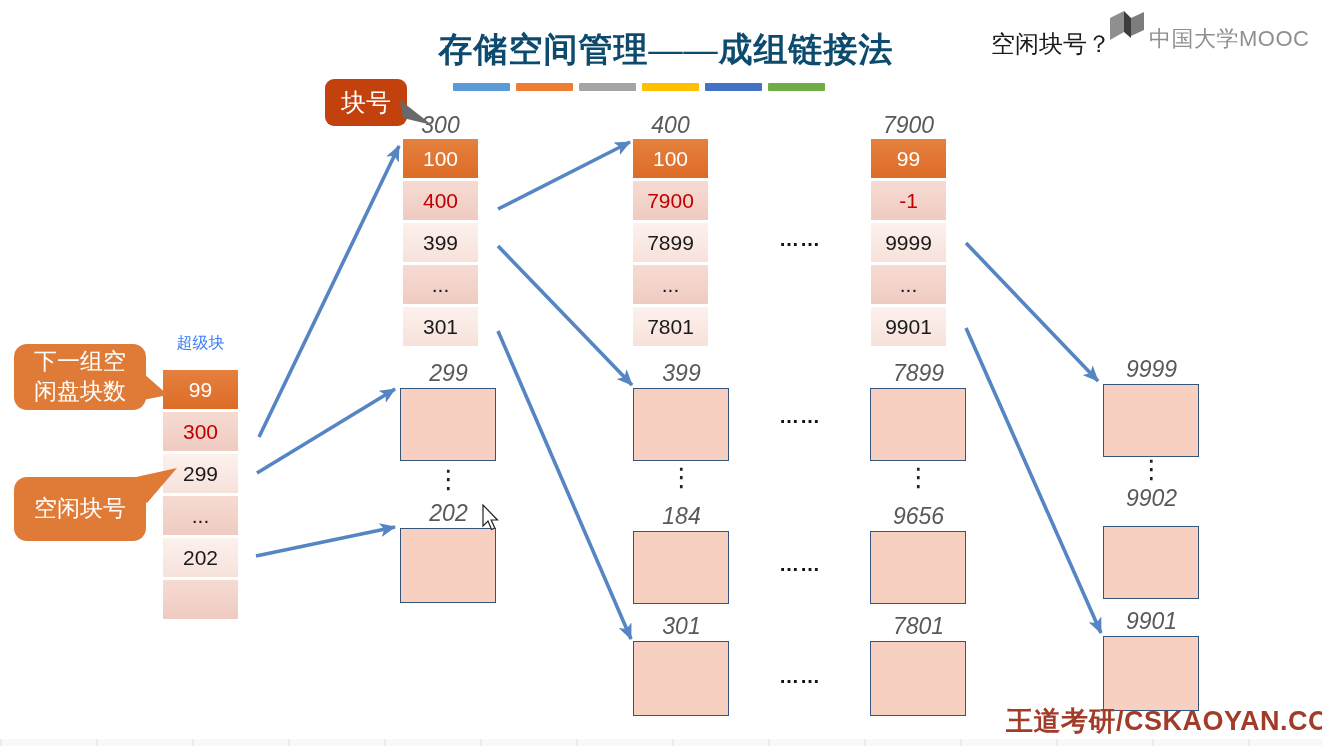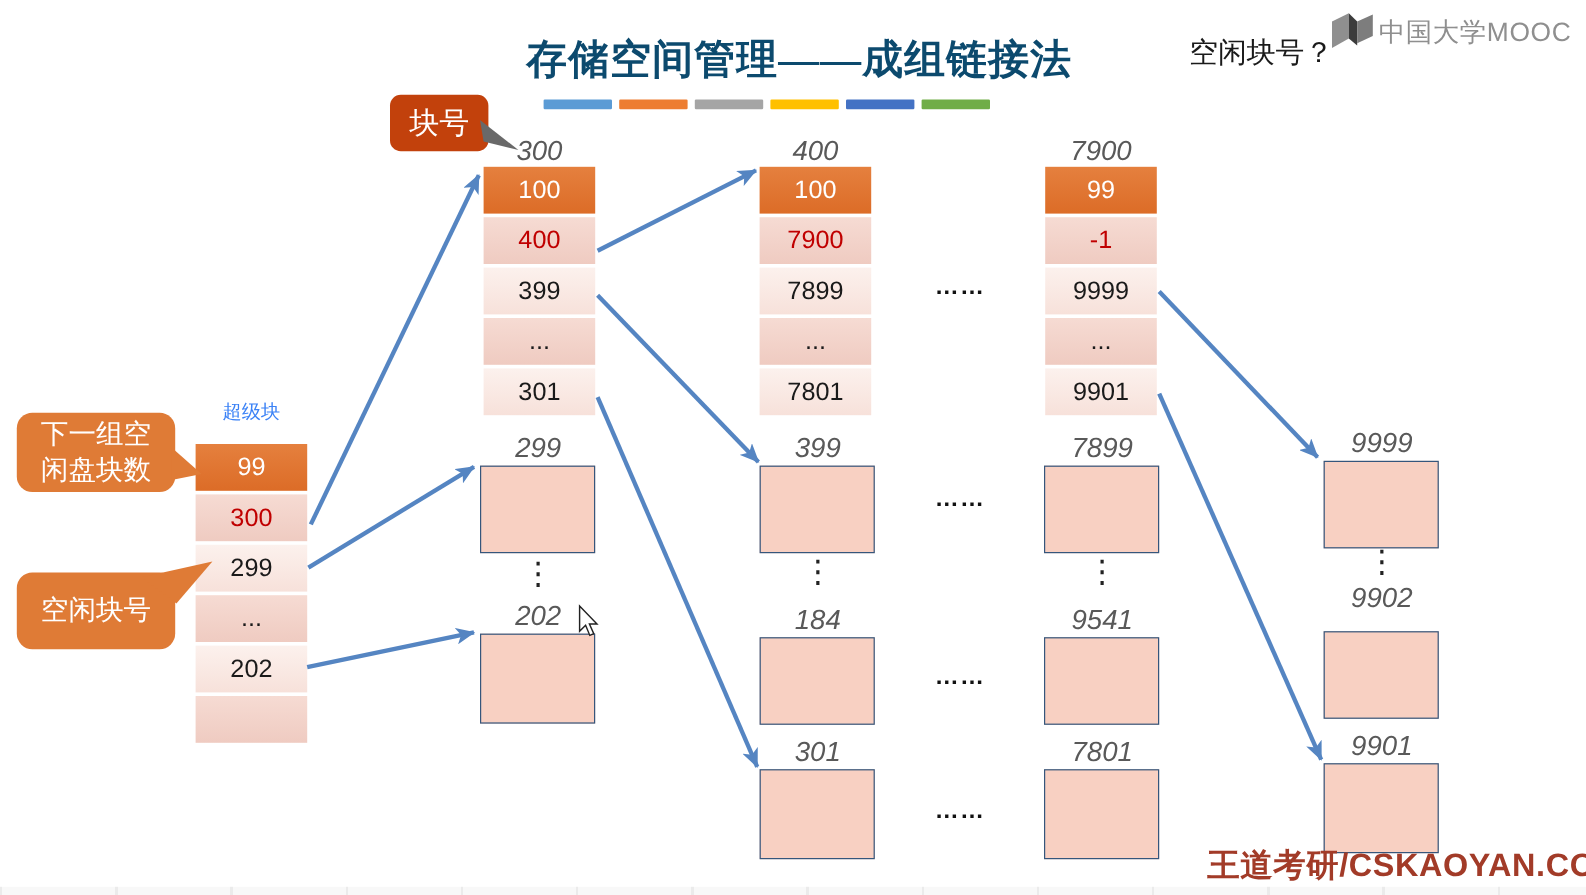--- a/index.html
+++ b/index.html
@@ -9,34 +9,34 @@
   
   .title{position:absolute;left:424px;top:27px;width:484px;text-align:center;white-space:nowrap;
          font-family:"Liberation Serif",serif;font-weight:bold;font-size:34px;color:#0c4a6e;letter-spacing:1px;}
   .bars{position:absolute;left:453px;top:83px;display:flex;gap:6px;}
   .bar{width:57px;height:8px;border-radius:1px;}
   .b1{background:#5B9BD5}.b2{background:#ED7D31}.b3{background:#A5A5A5}
   .b4{background:#FFC000}.b5{background:#4472C4}.b6{background:#70AD47}
   .question{position:absolute;left:991px;top:28px;font-family:"Liberation Serif",serif;
             font-size:24px;color:#1a1a1a;}
   .logo{position:absolute;left:1108px;top:8px;display:flex;align-items:flex-start;}
-  .logo-text{font-size:22px;color:#8f8f8f;margin-left:3px;margin-top:4px;letter-spacing:.5px;}
+  .logo-text{font-size:22px;color:#8f8f8f;margin-left:3px;margin-top:16px;letter-spacing:.5px;}
 
   
   .callout-gray{position:absolute;left:325px;top:79px;width:82px;height:47px;background:#c2410c;
       border-radius:9px;color:#fff;font-size:25px;display:flex;align-items:center;justify-content:center;
       font-family:"Liberation Serif",serif;}
   .callout-orange{position:absolute;background:#DF7B36;border-radius:13px;color:#fff;
       font-family:"Liberation Serif",serif;font-size:23px;display:flex;align-items:center;
       justify-content:center;text-align:center;line-height:1.3;}
   #co1{left:14px;top:344px;width:132px;height:66px;}
   #co2{left:14px;top:477px;width:132px;height:64px;}
 
   
-  .colwrap{position:absolute;width:93px;}
+  .colwrap{position:absolute;width:75px;}
   .col-label{width:100%;text-align:center;font-style:italic;color:#595959;font-size:23px;height:27px;line-height:26px;}
   .cells{display:flex;flex-direction:column;gap:3px;}
   .cell{height:39px;display:flex;align-items:center;justify-content:center;font-size:21px;color:#1a1a1a;}
   .cell.orangerow{background:linear-gradient(180deg,#E5803E,#DC6C27);color:#fff;}
   .cell.pinkrow{background:linear-gradient(180deg,#F6DBD3,#EFCBC1);}
   .cell.lightrow{background:linear-gradient(180deg,#FCF1ED,#F7E1DA);}
   .cell.redtext{color:#C00000;}
   #sb{left:163px;top:333px;}
   .sb-title{width:100%;text-align:center;font-family:Liberation Mono, monospace;font-size:16px;
             color:#3b82f6;height:26px;margin-bottom:11px;}
@@ -158,21 +158,21 @@
     <div class="fb-label" style="top:143px">184</div>
     <div class="fb-box" style="top:171px"></div>
     <div class="fb-label" style="top:253px">301</div>
     <div class="fb-box" style="top:281px;height:73px"></div>
   </div>
 
   <div class="freecol" id="fcC">
     <div class="fb-label" style="top:0">7899</div>
     <div class="fb-box" style="top:28px"></div>
     <div class="vdots" style="top:104px">⋮</div>
-    <div class="fb-label" style="top:143px">9541</div>
+    <div class="fb-label" style="top:143px">9656</div>
     <div class="fb-box" style="top:171px"></div>
     <div class="fb-label" style="top:253px">7801</div>
     <div class="fb-box" style="top:281px;height:73px"></div>
   </div>
 
   <div class="freecol" id="fcD">
     <div class="fb-label" style="top:0">9999</div>
     <div class="fb-box" style="top:28px"></div>
     <div class="vdots" style="top:100px">⋮</div>
     <div class="fb-label" style="top:129px">9902</div>

